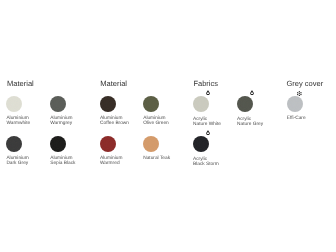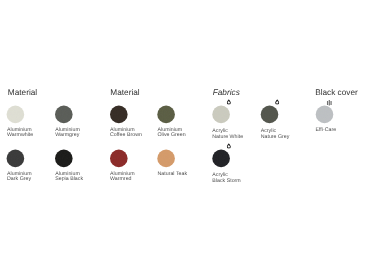--- a/index.html
+++ b/index.html
@@ -127,21 +127,21 @@
 Warmred</span>
     </div>
 
     <div class="swatch-cell r2" style="left:143.2px;top:135.7px">
       <span class="swatch-circle" style="background: rgb(213, 155, 106);"></span>
       <span class="swatch-label" style="color: rgb(79, 79, 79);">Natural Teak</span>
     </div>
   </div>
 
   <div class="group">
-    <div class="group-title" style="left: 193.4px; color: rgb(51, 51, 51); font-style: italic;">Fabrics</div>
+    <div class="group-title" style="left: 193.4px; color: rgb(51, 51, 51);">Fabrics</div>
 
     <div class="swatch-cell r1" style="left:193px;top:96px">
       <span class="care-icon">
         <svg viewBox="0 0 40 48" width="4.0" height="5.0" aria-hidden="true">
             <path fill-rule="evenodd" fill="#111111" d="M20 1 C20 1 2 23 2 32.5 A18 18 0 0 0 38 32.5 C38 23 20 1 20 1 Z M20 16 L31.5 33 A12.5 12.5 0 0 1 8.5 33 Z"></path>
           </svg>
       </span>
       <span class="swatch-circle" style="background: rgb(203, 203, 191);"></span>
       <span class="swatch-label" style="color: rgb(79, 79, 79);">Acrylic
 Nature White</span>
@@ -164,21 +164,21 @@
             <path fill-rule="evenodd" fill="#111111" d="M20 1 C20 1 2 23 2 32.5 A18 18 0 0 0 38 32.5 C38 23 20 1 20 1 Z M20 16 L31.5 33 A12.5 12.5 0 0 1 8.5 33 Z"></path>
           </svg>
       </span>
       <span class="swatch-circle" style="background: rgb(33, 34, 38);"></span>
       <span class="swatch-label" style="color: rgb(79, 79, 79);">Acrylic
 Black Storm</span>
     </div>
   </div>
 
   <div class="group">
-    <div class="group-title" style="left: 286.5px; color: rgb(51, 51, 51);">Black cover</div>
+    <div class="group-title" style="left: 286.5px; color: rgb(51, 51, 51);">Grey cover</div>
 
     <div class="swatch-cell r1" style="left:286.8px;top:95.7px">
       <span class="care-icon snow">
         <svg viewBox="0 0 44 50" width="4.7" height="5.2" aria-hidden="true">
             <g fill="#222222">
               <circle cx="22" cy="25" r="6.4"></circle>
               <circle cx="22" cy="7" r="6.4"></circle>
               <circle cx="22" cy="43" r="6.4"></circle>
               <circle cx="6.4" cy="16" r="6.4"></circle>
               <circle cx="37.6" cy="16" r="6.4"></circle>

